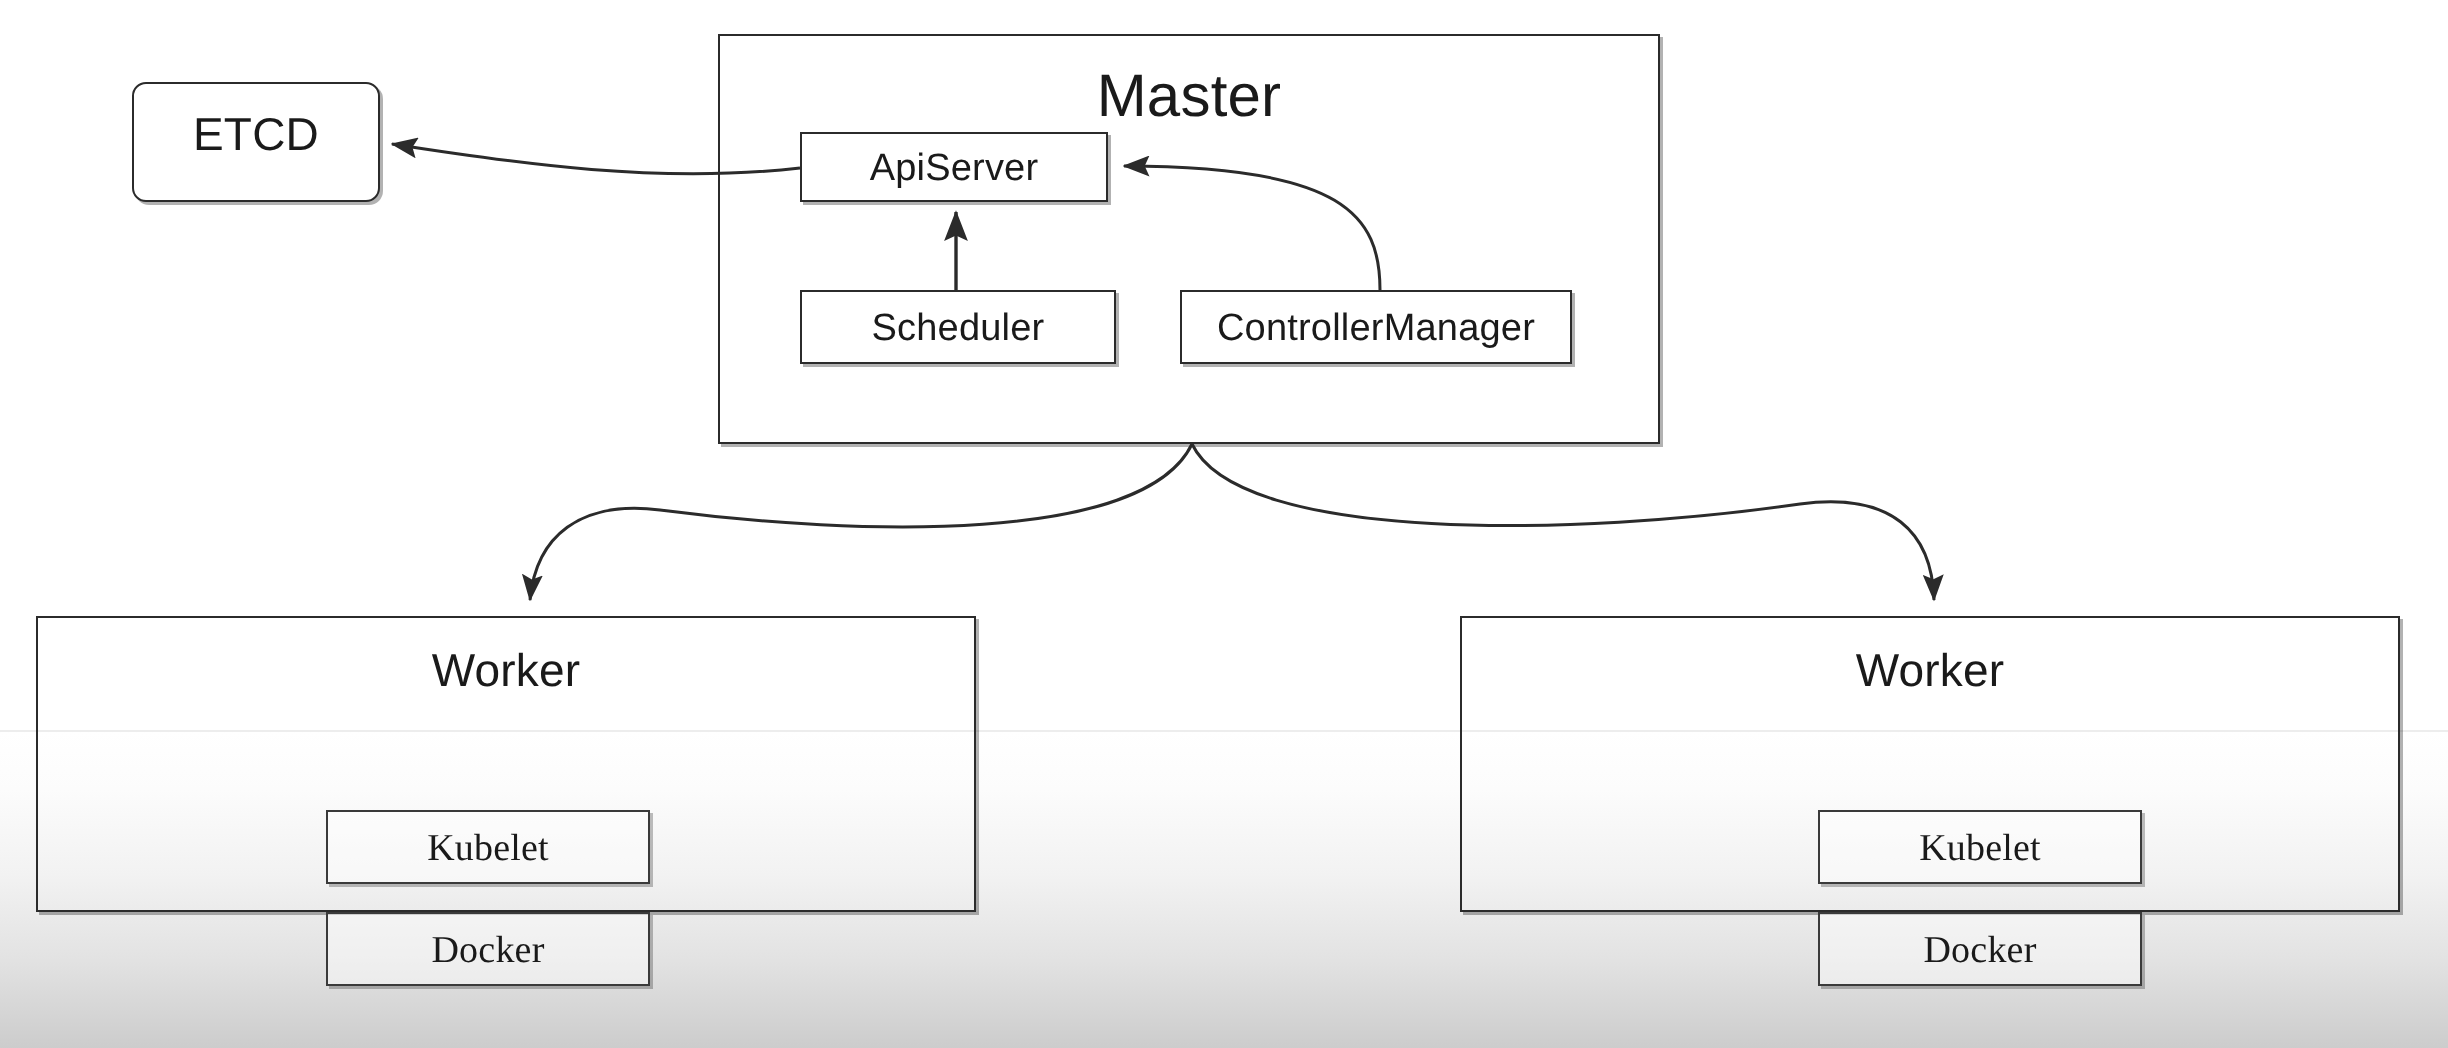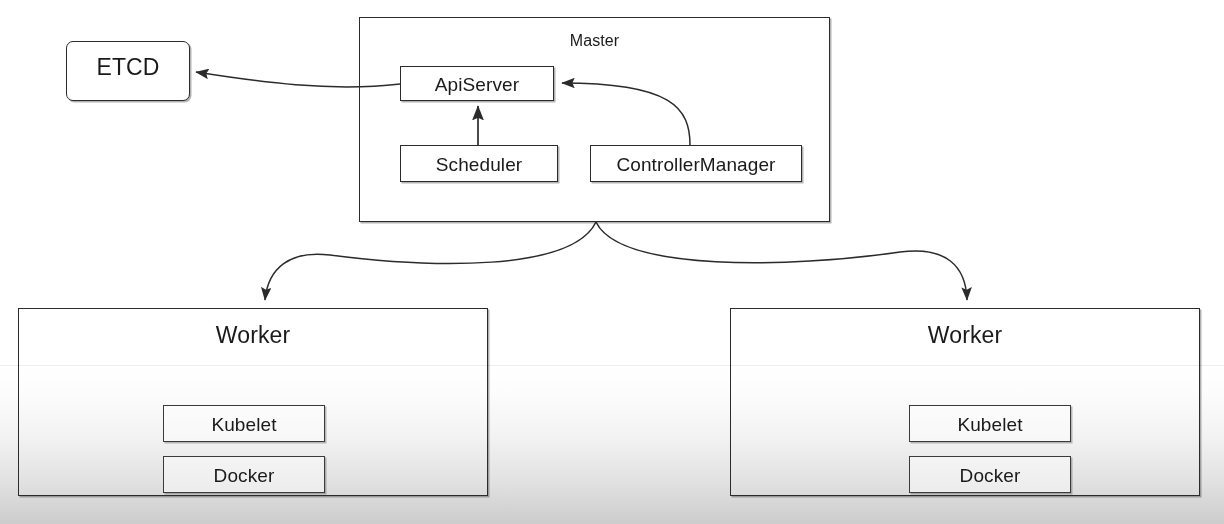--- a/index.html
+++ b/index.html
@@ -63,53 +63,54 @@
     top: 12px;
     font-size: 23px;
   }
   
   #master-node {
     left: 359px; top: 17px; width: 471px; height: 205px;
     background: #ffffff;
   }
   #master-title {
     top: 14px;
-    font-size: 16px;
+    font-size: 30px;
   }
   
   #apiserver-node { left: 400px; top: 66px; width: 154px; height: 35px; background:#ffffff; }
   #apiserver-node .node-label { top: 7px; font-size: 19px; }
 
   #scheduler-node { left: 400px; top: 145px; width: 158px; height: 37px; background:#ffffff; }
   #scheduler-node .node-label { top: 8px; font-size: 19px; }
 
-  #controllermanager-node { left: 590px; top: 145px; width: 212px; height: 37px; background:#ffffff; }
+  #controllermanager-node { left: 590px; top: 145px; width: 196px; height: 37px; background:#ffffff; }
   #controllermanager-node .node-label { top: 8px; font-size: 19px; }
 
   
   .worker-node {
     top: 308px;
     width: 470px;
-    height: 188px;
+    height: 148px;
     background: transparent;
   }
   #worker-left-node  { left: 18px; }
   #worker-right-node { left: 730px; }
   .worker-node .worker-title {
     top: 13px;
     font-size: 23px;
   }
   .inner-node {
     position: absolute;
     box-sizing: border-box;
     border: 1.6px solid #3a3a3a;
     box-shadow: 1.5px 1.5px 0 rgba(0,0,0,0.25);
     background: rgba(255,255,255,0.45);
     width: 162px;
     height: 37px;
+    font-family: Liberation Serif, serif;
   }
   .inner-node .node-label {
     top: 8px;
     font-size: 19px;
   }
   #worker-left-node  .kubelet-node { left: 144px; top: 96px; }
   #worker-left-node  .docker-node  { left: 144px; top: 147px; }
   #worker-right-node .kubelet-node { left: 178px; top: 96px; }
   #worker-right-node .docker-node  { left: 178px; top: 147px; }
 </style>

